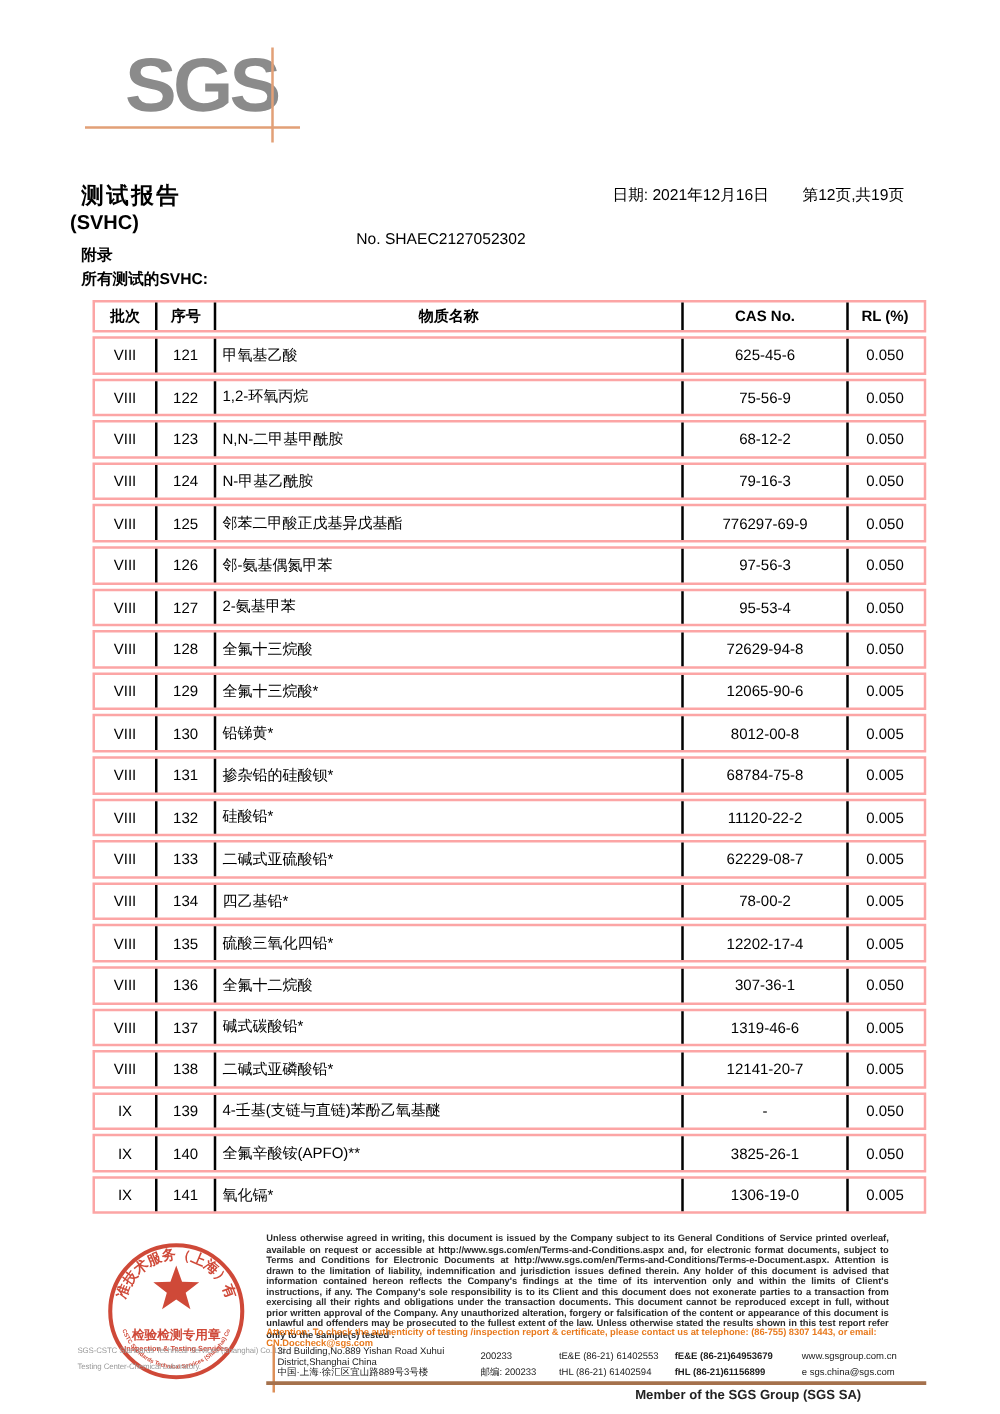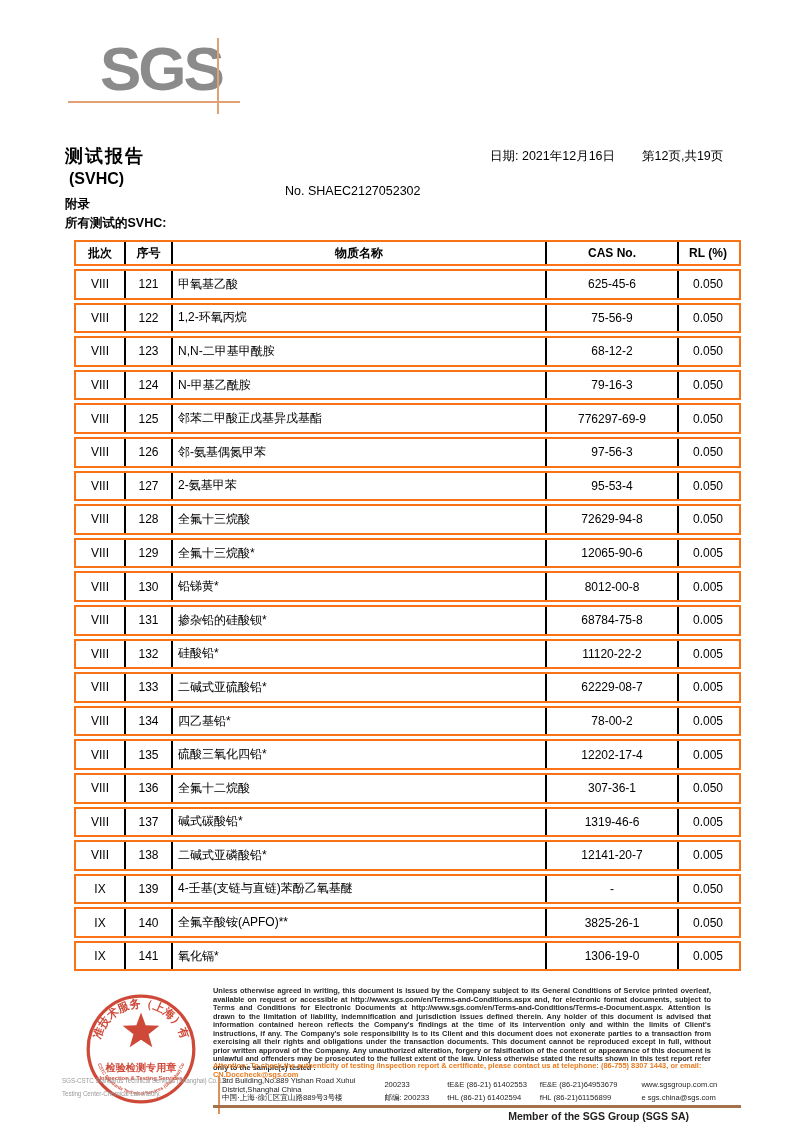--- a/index.html
+++ b/index.html
@@ -16,30 +16,30 @@
   
   .logo-text {
     position: absolute; left: 100px; top: 38px;
     font-size: 62px; font-weight: 900; letter-spacing: -3px;
     color: #8b8b8b; transform: scaleY(0.98); line-height: 1;
   }
   .logo-hline { position: absolute; left: 68px; top: 101px; width: 172px; height: 2px; background: #e2a077; }
   .logo-vline { position: absolute; left: 217px; top: 38px; width: 2px; height: 76px; background: #e2a077; }
   
   .report-title   { position: absolute; left: 65px; top: 144px; font-size: 18px; font-weight: bold; letter-spacing: 2px; }
-  .report-sub     { position: absolute; left: 69px; top: 170px; font-size: 16px; font-weight: bold; }
+  .report-sub     { position: absolute; left: 56px; top: 170px; font-size: 16px; font-weight: bold; }
   .report-no      { position: absolute; left: 285px; top: 148px; font-size: 12.5px; margin-top: 36px; }
   .report-date    { position: absolute; left: 490px; top: 148px; font-size: 12.5px; }
   .report-page    { position: absolute; left: 642px; top: 148px; font-size: 12.5px; }
   .appendix-label { position: absolute; left: 65px; top: 196px; font-size: 12.5px; font-weight: bold; }
   .appendix-sub   { position: absolute; left: 65px; top: 215px; font-size: 12.5px; font-weight: bold; }
   
   .svhc-table { position: absolute; left: 74px; top: 240px; width: 667px; }
   .t-row {
-    display: flex; border: 2px solid #f97316; background: #fff;
+    display: flex; border: 2px solid #fca5a5; background: #fff;
     align-items: stretch;
   }
   .t-head { height: 26px; font-weight: bold; }
   .t-data { height: 30.6px; margin-top: 3px; }
   .t-cell {
     display: flex; align-items: center; justify-content: center;
     font-size: 12px; border-right: 2px solid #000; overflow: hidden;
   }
   .t-cell:last-child { border-right: none; }
   .c-batch { width: 50px; }
@@ -62,21 +62,21 @@
   }
   .attention {
     position: absolute; left: 213px; top: 1062px; width: 498px;
     font-size: 7.45px; line-height: 8.5px; color: #e87a1e; font-weight: 700;
   }
   .address-block { position: absolute; left: 222px; top: 1078px; width: 519px; font-size: 7.6px; color: #1c1c1c; }
   .addr-line { display: flex; height: 13px; align-items: center; }
   .a-addr { width: 163px; }
   .a-post { width: 63px; }
   .a-tel  { width: 93px; }
-  .a-fax  { width: 100px; }
+  .a-fax  { width: 100px; font-weight: bold; }
   .a-net  { width: 100px; margin-left: 2px; }
   .addr-vline { position: absolute; left: 218px; top: 1076px; width: 1.5px; height: 38px; background: #dd9059; }
   .footer-line { position: absolute; left: 213px; top: 1105px; width: 528px; height: 2.5px; background: #a5714c; }
   .member-line {
     position: absolute; left: 428px; top: 1110px; width: 261px;
     font-size: 10.5px; font-weight: 600; text-align: right; color: #222;
   }
   .st-red { fill: #cc3a28; }
   .st-ring { fill: none; stroke: #cc3a28; stroke-width: 3.2; }
   .st-arc-cn { font-size: 11px; font-weight: bold; fill: #cc3a28; }

